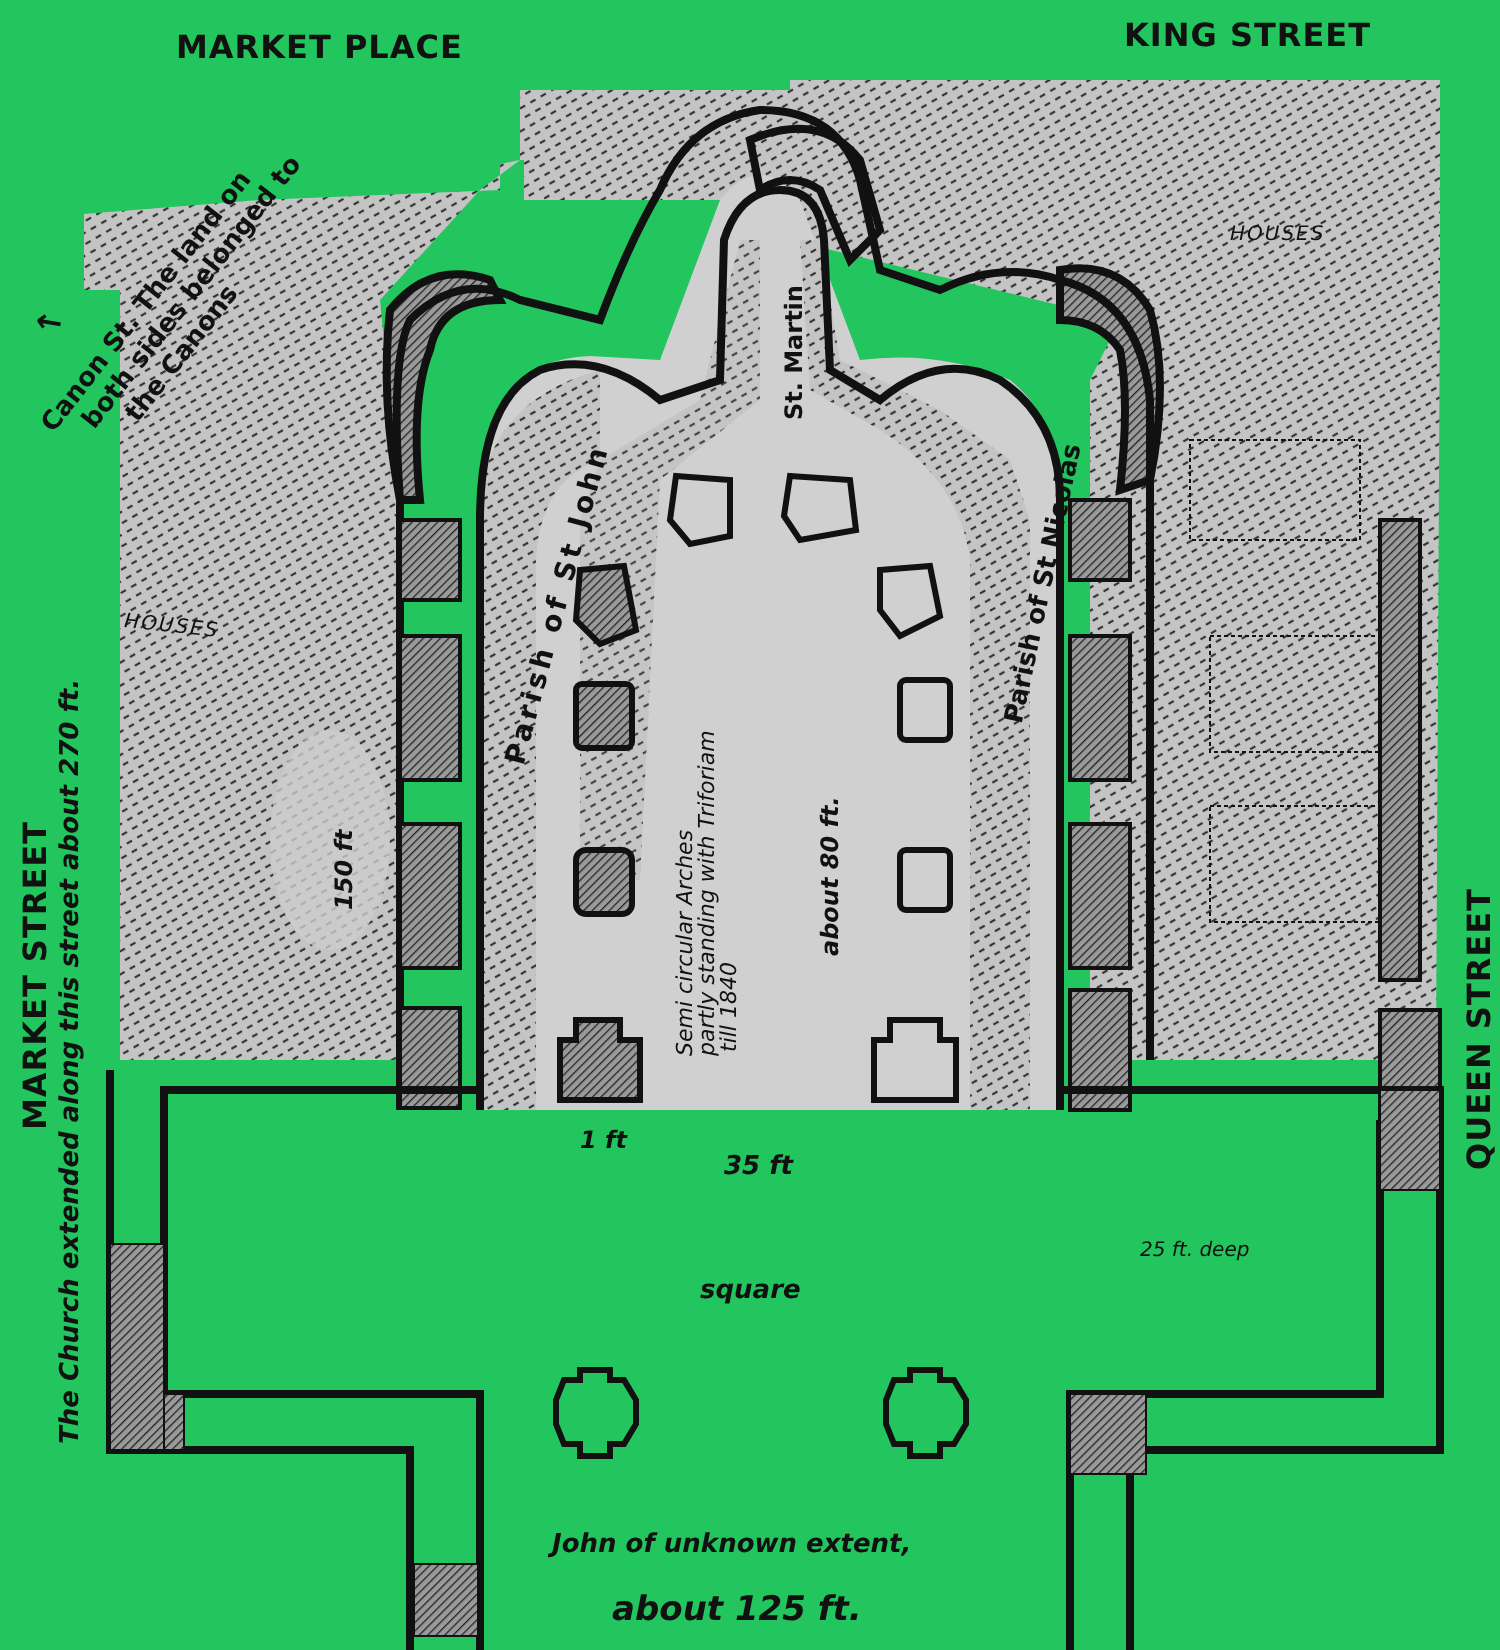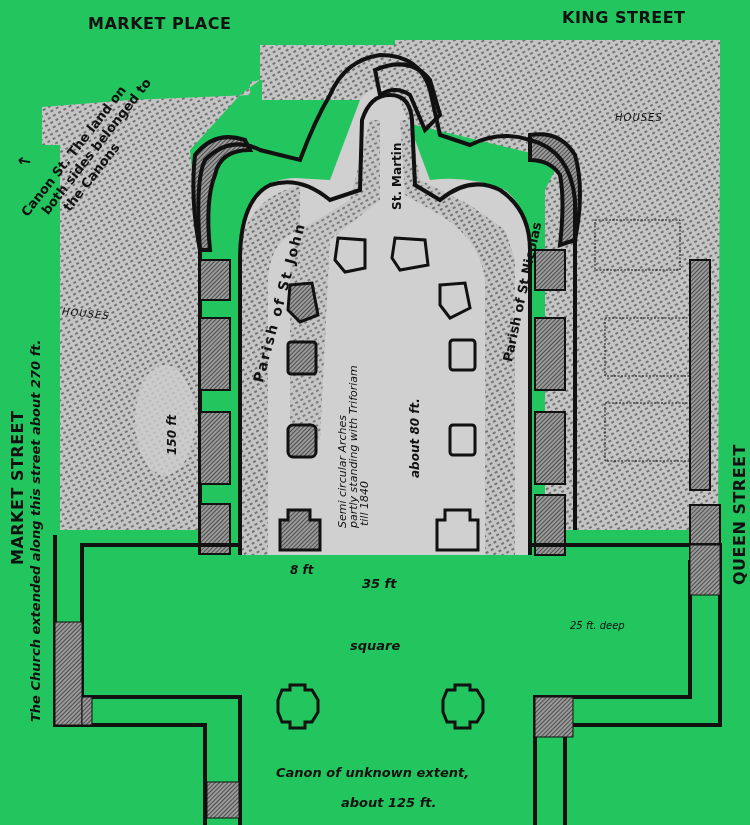--- a/index.html
+++ b/index.html
@@ -120,25 +120,25 @@
 
   <div class="lbl hand" style="left:62px;top:308px;transform:rotate(6deg);">HOUSES</div>
   <div class="lbl hand" style="left:615px;top:112px;">HOUSES</div>
 
   <div class="lbl" style="left:250px;top:380px;font-weight:bold;font-size:14px;letter-spacing:2px;transform-origin:0 0;transform:rotate(-75deg);">Parish of St John</div>
   <div class="lbl" style="left:390px;top:210px;font-weight:bold;font-size:12px;transform-origin:0 0;transform:rotate(-90deg);">St. Martin</div>
   <div class="lbl" style="left:500px;top:360px;font-weight:bold;font-size:13px;transform-origin:0 0;transform:rotate(-78deg);">Parish of St Nicolas</div>
 
   <div class="lbl ital" style="left:165px;top:455px;font-size:12px;transform-origin:0 0;transform:rotate(-90deg);">150 ft</div>
   <div class="lbl ital" style="left:408px;top:478px;font-size:12px;transform-origin:0 0;transform:rotate(-90deg);">about 80 ft.</div>
-  <div class="lbl ital" style="left:290px;top:563px;font-size:12px;">8 ft</div>
+  <div class="lbl ital" style="left:290px;top:563px;font-size:12px;">1 ft</div>
   <div class="lbl ital" style="left:362px;top:576px;font-size:13px;">35 ft</div>
   <div class="lbl ital" style="left:350px;top:626px;font-size:13px;margin-top:12px;">square</div>
   <div class="lbl ital" style="left:570px;top:620px;font-size:10px;font-weight:normal;">25 ft. deep</div>
-  <div class="lbl ital" style="left:276px;top:765px;font-size:13px;">Canon of unknown extent,</div>
-  <div class="lbl ital" style="left:341px;top:795px;font-size:13px;text-align:right;">about 125 ft.</div>
+  <div class="lbl ital" style="left:276px;top:765px;font-size:13px;">John of unknown extent,</div>
+  <div class="lbl ital" style="left:306px;top:795px;font-size:17px;text-align:right;">about 125 ft.</div>
 
   <div style="position:absolute;left:337px;top:528px;transform-origin:0 0;transform:rotate(-90deg);font-size:11px;line-height:11px;font-style:italic;">
     <div class="lbl" style="position:relative;">Semi circular Arches</div>
     <div class="lbl" style="position:relative;">partly standing with Triforiam</div>
     <div class="lbl" style="position:relative;left:2px;">till 1840</div>
   </div>
 </div>
 
 </body></html>

